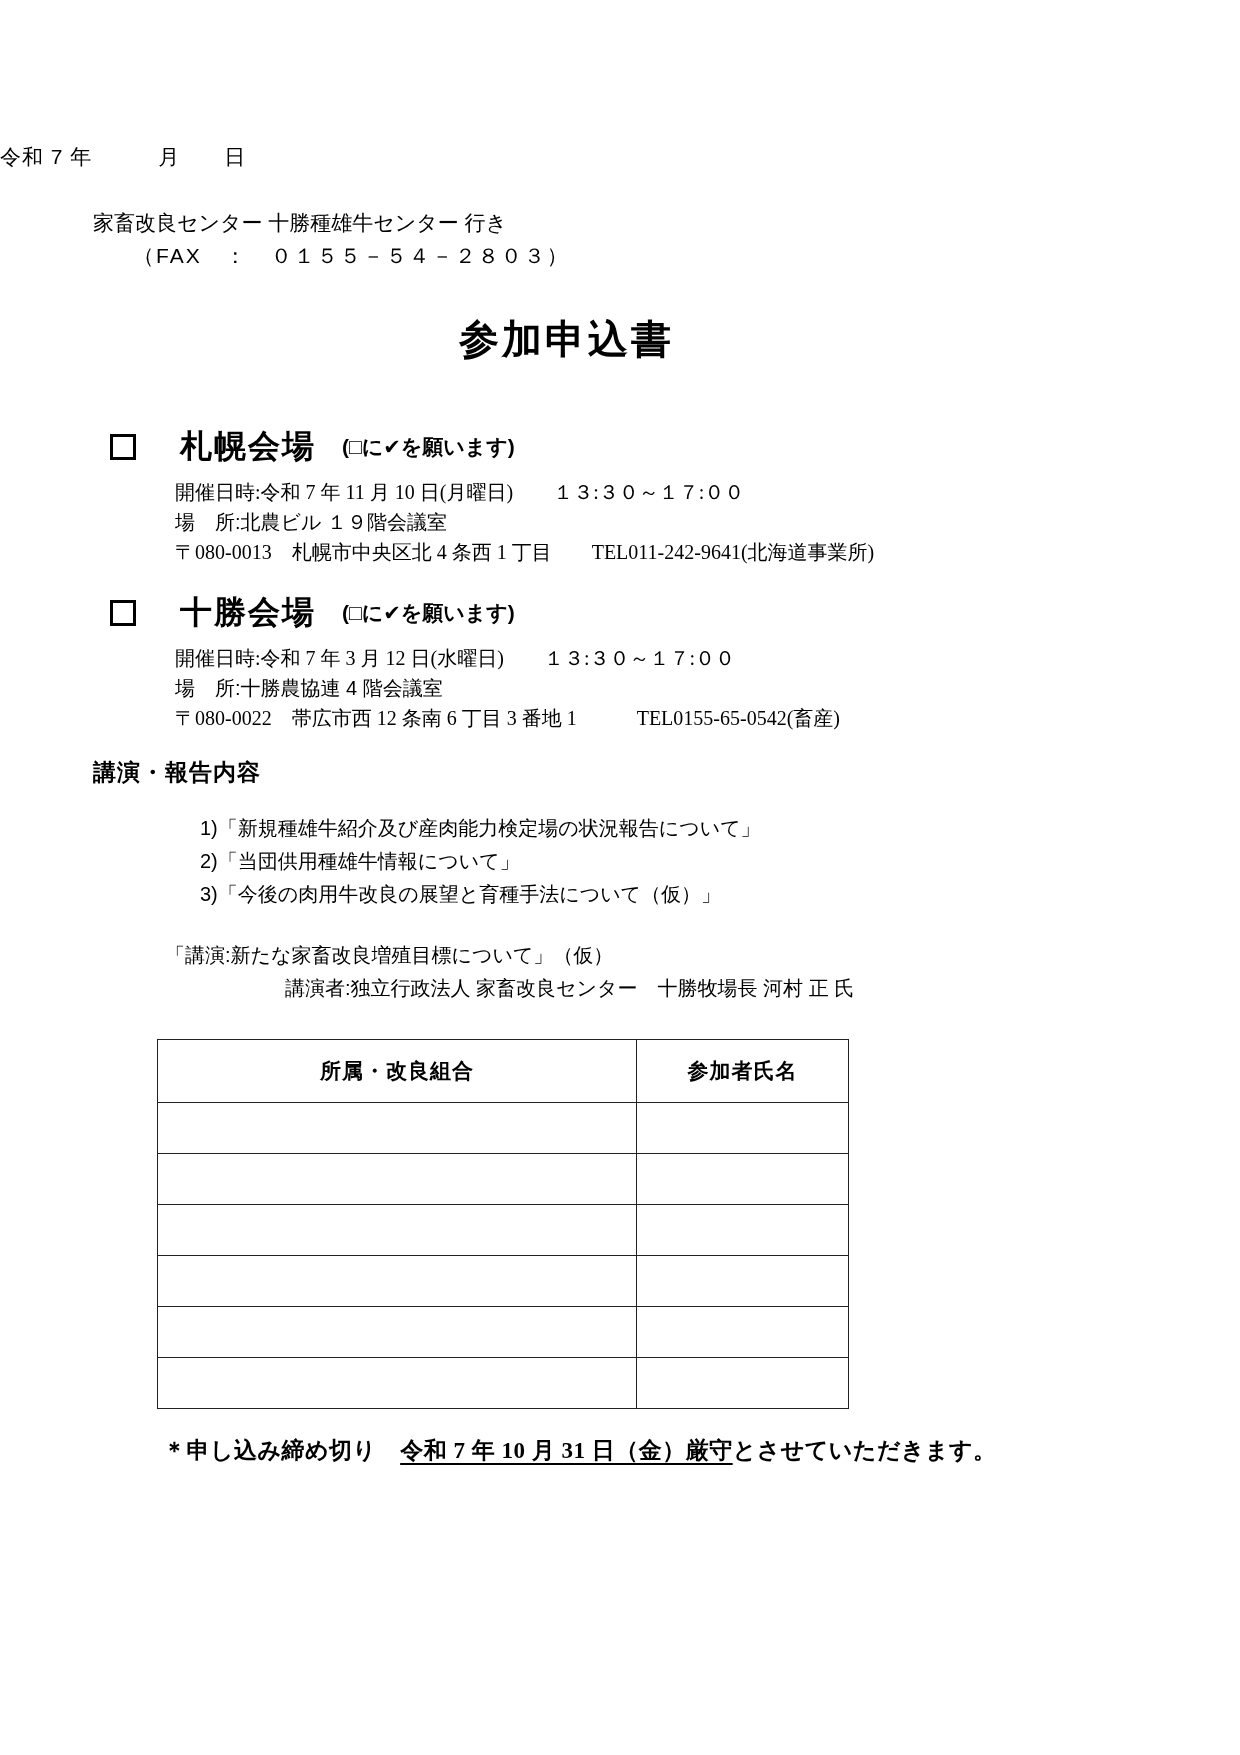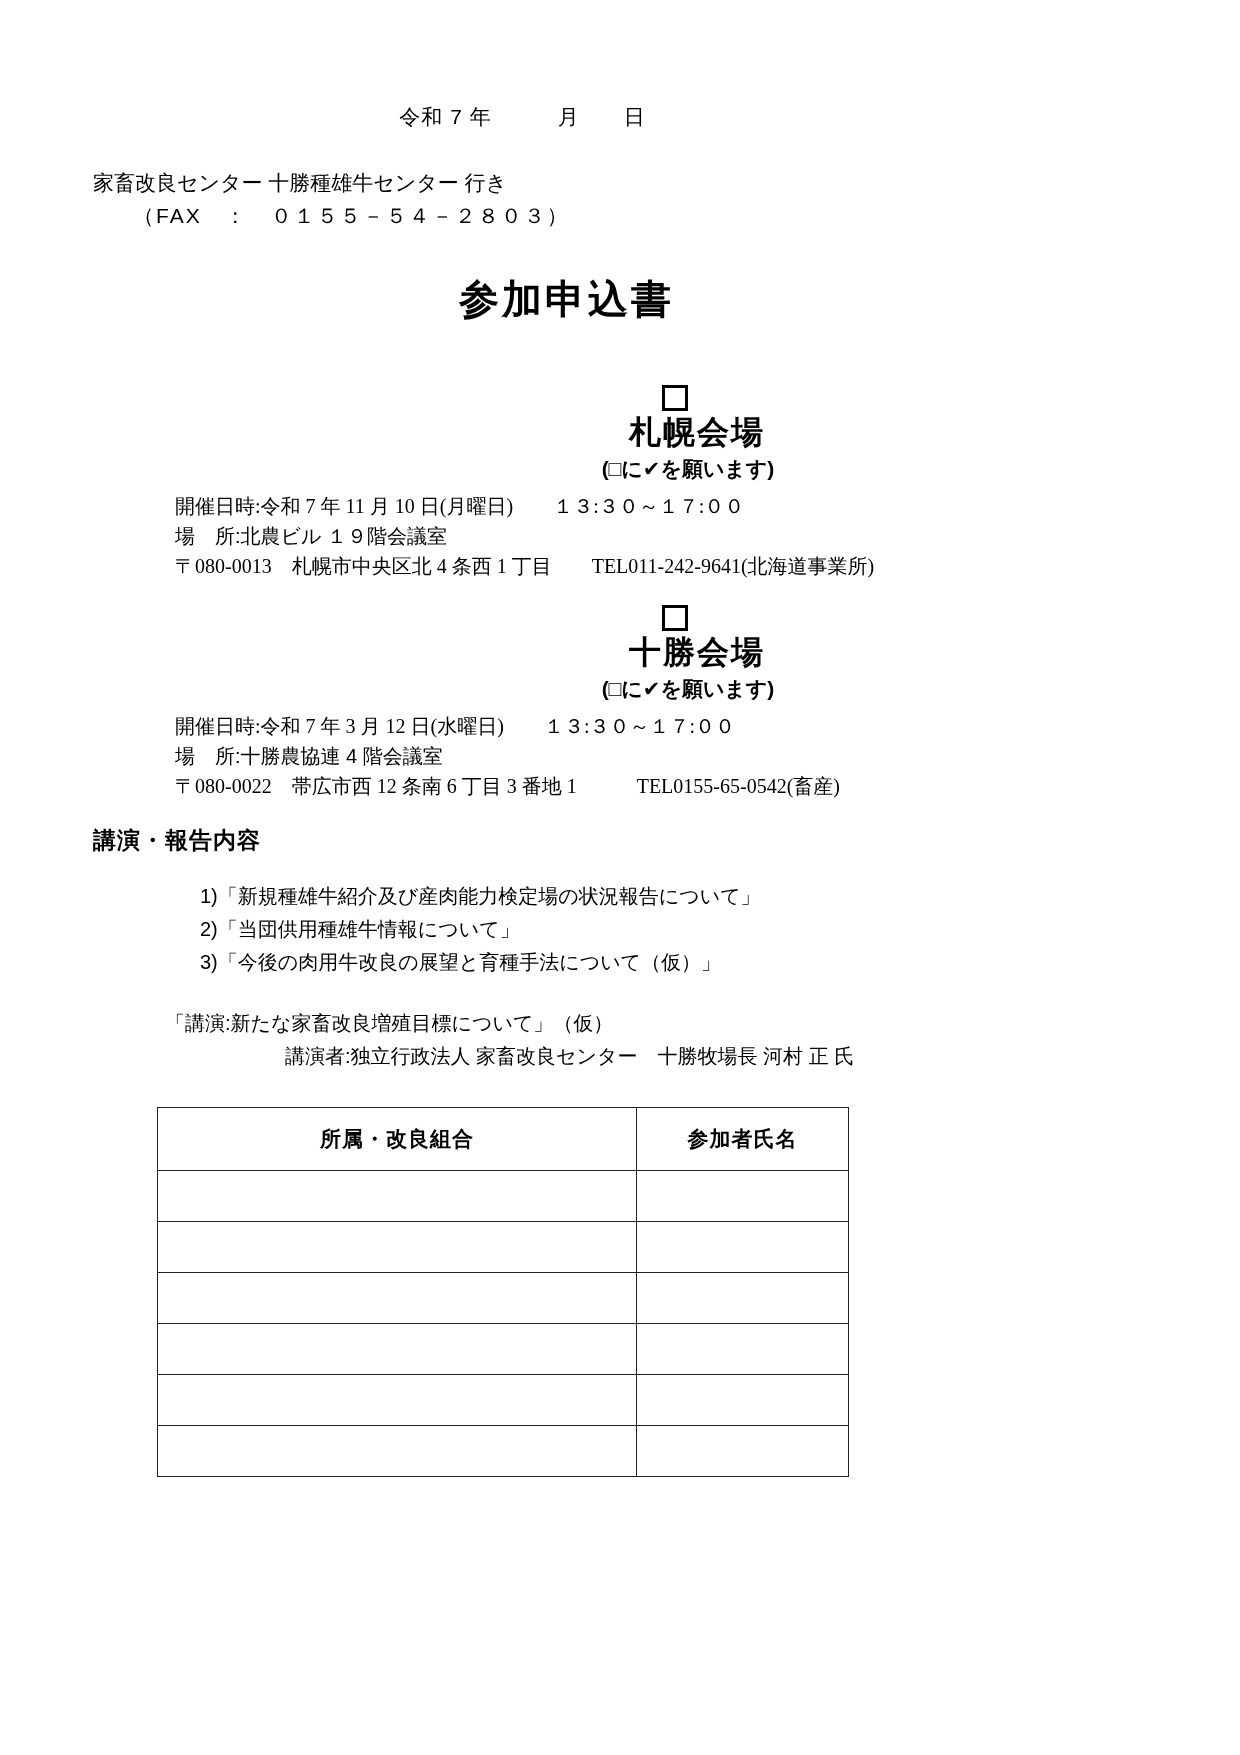--- a/index.html
+++ b/index.html
@@ -9,23 +9,24 @@
     height:1755px;
     margin:0 auto;
     background:#ffffff;
     color:#000;
     font-family:"Liberation Sans","DejaVu Sans",sans-serif;
     overflow:hidden;
   }
   .date-line {
     padding-top:103px;
     padding-right:195px;
-    text-align:center;
+    text-align:left;
     font-size:21px;
     letter-spacing:1px;
+    margin-top:40px;
   }
   .addressee {
     margin:38px 0 0 93px;
     font-size:21px;
   }
   .fax {
     margin:5px 0 0 133px;
     font-size:21px;
     letter-spacing:2px;
   }
@@ -33,21 +34,20 @@
     margin:42px 200px 0 93px;
     text-align:center;
     font-size:40px;
     font-weight:bold;
     letter-spacing:3px;
   }
   .venue-header {
     display:flex;
     align-items:center;
     margin-left:110px;
-    flex-direction:column;
   }
   .venue-header.first { margin-top:58px; }
   .venue-header.second { margin-top:24px; }
   .checkbox {
     width:20px; height:20px;
     border:3px solid #000;
     display:inline-block;
     flex:0 0 auto;
     background:#fff;
   }
@@ -196,14 +196,15 @@
           <td></td>
           <td></td>
         </tr>
         <tr>
           <td></td>
           <td></td>
         </tr>
       </tbody>
   </table>
 
+  <div class="footer"><span>＊申し込み締め切り　</span><span class="underline">令和 7 年 10 月 31 日（金）厳守</span><span>とさせていただきます。</span></div>
 
 </div>
 
 </body></html>

